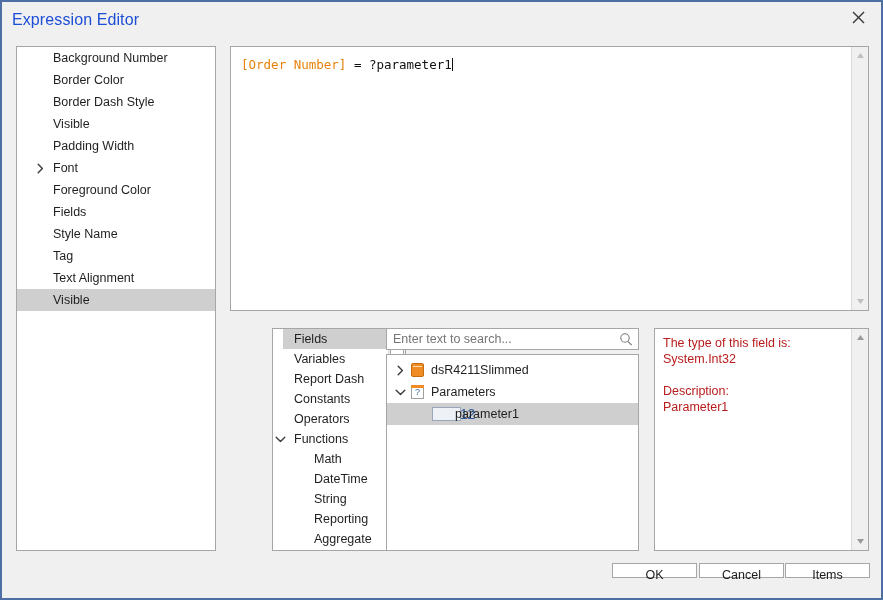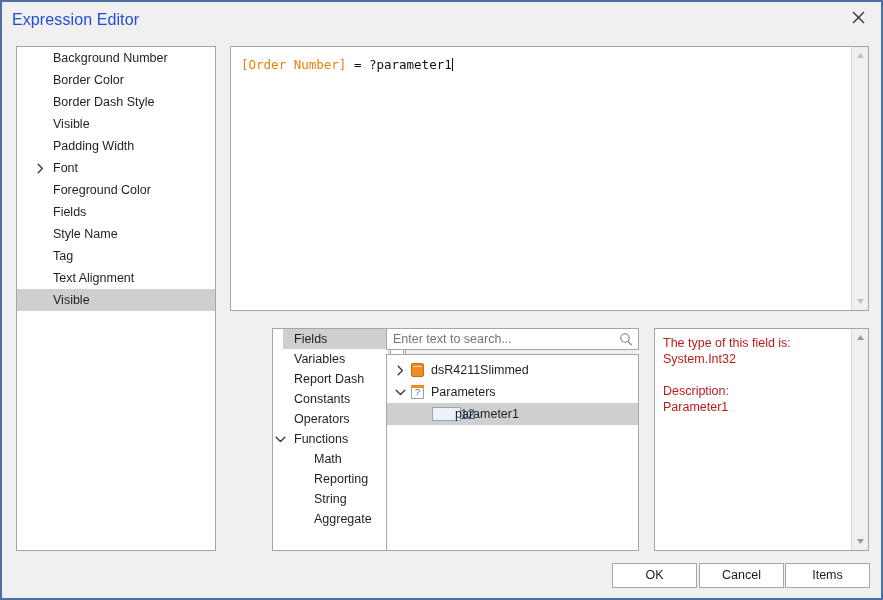--- a/index.html
+++ b/index.html
@@ -313,21 +313,21 @@
     font-size: 12.5px;
     line-height: 16px;
     color: #b91c1c;
     white-space: pre-wrap;
   }
 
   
   .btn {
     position: absolute;
     box-sizing: border-box;
-    height: 25px;
+    height: 15px;
     width: 85px;
     background: #ffffff;
     border: 1px solid #a6a6a6;
     font-family: "Liberation Sans", sans-serif;
     font-size: 12.5px;
     color: #1c1c1c;
     line-height: 23px;
     text-align: center;
     padding: 0;
   }
@@ -391,22 +391,23 @@
         <div class="cat-row"><span>Variables</span></div>
         <div class="cat-row"><span>Report Dash</span></div>
         <div class="cat-row"><span>Constants</span></div>
         <div class="cat-row"><span>Operators</span></div>
         <div class="cat-row"><span class="chev">
             <svg class="chev-down" width="11" height="7" viewBox="0 0 11 7">
               <polyline points="1.2,1.2 5.5,5.4 9.8,1.2" fill="none" stroke="#3c3c3c" stroke-width="1.4" stroke-linecap="round" stroke-linejoin="round"></polyline>
             </svg>
           </span><span>Functions</span></div>
         <div class="cat-row indent"><span>Math</span></div>
+        <div class="cat-row indent"><span>DateTime</span></div>
+        <div class="cat-row indent"><span>String</span></div>
         <div class="cat-row indent"><span>Reporting</span></div>
-        <div class="cat-row indent"><span>String</span></div>
         <div class="cat-row indent"><span>Aggregate</span></div>
       </div>
     <div class="vscroll">
       <div class="sb-btn up">
         <svg width="7" height="5" viewBox="0 0 7 5">
             <polygon points="3.5,0 7,5 0,5" fill="#555"></polygon>
           </svg>
       </div>
       <div class="sb-thumb" style="top:18px; height:172px;"></div>
       <div class="sb-btn down">

